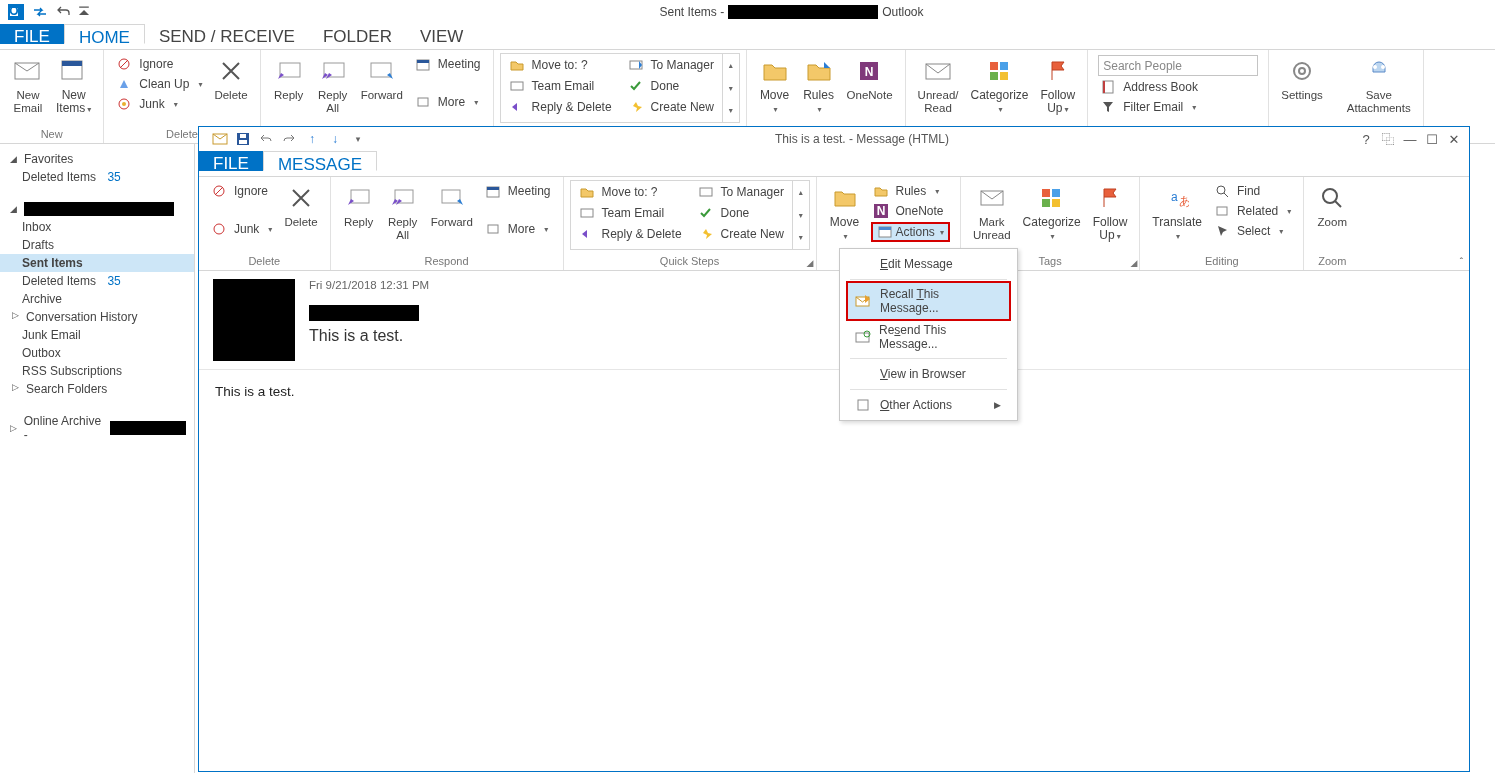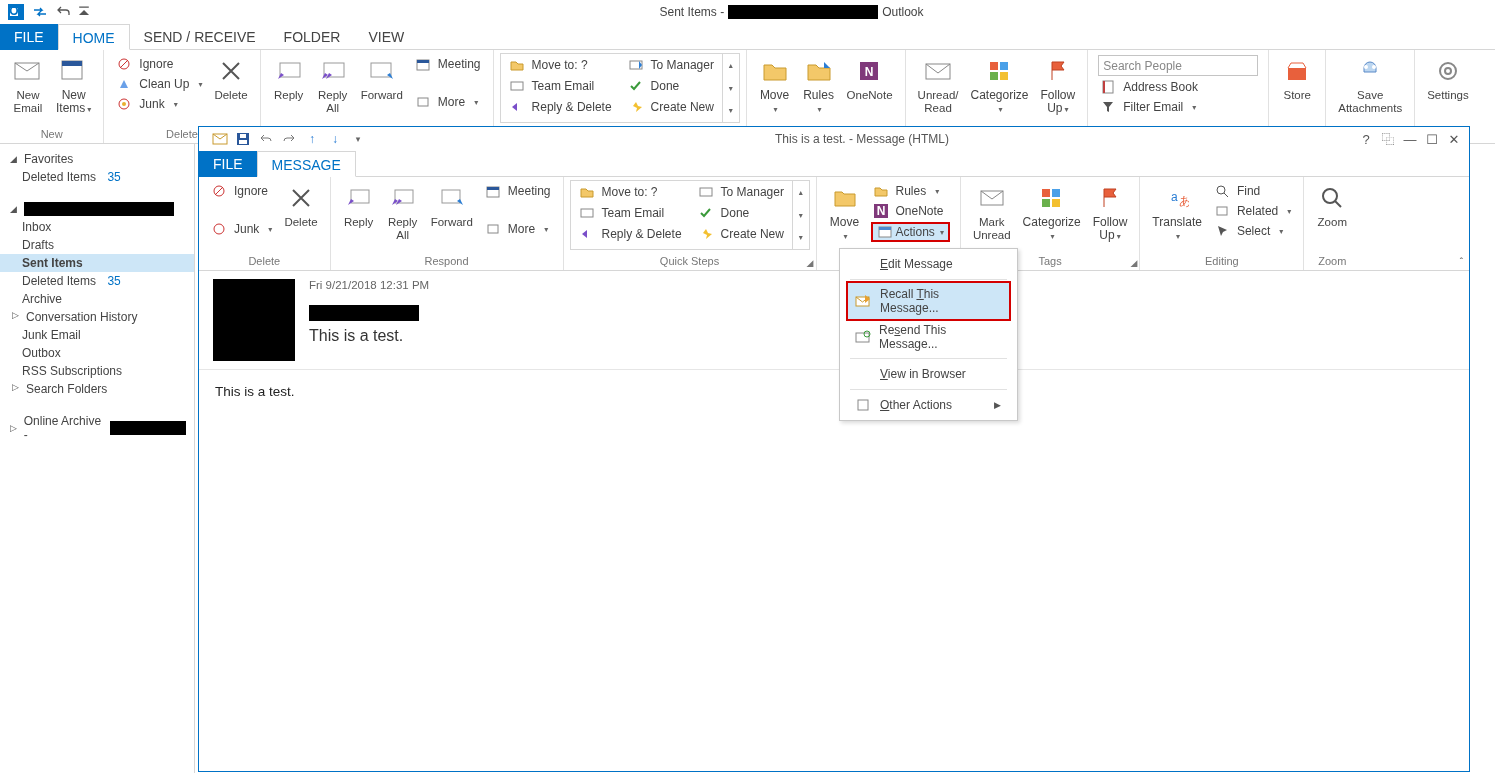--- a/index.html
+++ b/index.html
@@ -4,21 +4,21 @@
 <style>
 *{box-sizing:border-box;margin:0;padding:0;font-family:"Segoe UI",Tahoma,sans-serif;font-size:12px;color:#444}
 body{background:#fff;width:1495px;height:773px;overflow:hidden;position:relative}
 .titlebar{height:24px;display:flex;align-items:center;padding:0 4px;background:#fff}
 .tb-icon{width:20px;height:20px;display:flex;align-items:center;justify-content:center;margin:0 2px}
 .tb-icon svg{width:16px;height:16px}
 .titlebar .spacer{flex:1}
 .titlebar .title{color:#7a7a7a;display:flex;align-items:flex-end}
 .titlebar .redact{background:#000;height:14px;display:inline-block;margin:0 4px}
 .tabs{display:flex;height:26px;border-bottom:1px solid #d6d6d6}
-.tab{padding:0 14px;height:26px;line-height:26px;font-size:14px;cursor:pointer}
+.tab{padding:0 14px;height:20px;line-height:26px;font-size:17px;cursor:pointer}
 .tab.file{background:#0072c6;color:#fff}
 .tab.active{color:#0072c6;border:1px solid #d6d6d6;border-bottom:1px solid #fff;background:#fff;margin-bottom:-1px}
 .ribbon{display:flex;height:94px;border-bottom:1px solid #d6d6d6;background:#fff}
 .group{border-right:1px solid #e1e1e1;padding:3px 6px 1px;display:flex;flex-direction:column;position:relative}
 .group-body{flex:1;display:flex;align-items:flex-start}
 .group-label{text-align:center;color:#777;font-size:11px;height:15px;line-height:15px}
 .bigbtn{display:flex;flex-direction:column;align-items:center;padding:2px 6px;cursor:pointer;min-width:42px}
 .bigbtn .ic{width:32px;height:32px;display:flex;align-items:center;justify-content:center}
 .bigbtn .lbl{font-size:11.5px;text-align:center;line-height:13px;margin-top:2px}
 .stack{display:flex;flex-direction:column;gap:2px;padding:2px 4px}
@@ -385,60 +385,46 @@
                 <path d="M2 2h10l-4 5v5l-2-1V7z" fill="#555"></path>
               </svg>
             </div>
             <span>Filter Email</span>
             <span class="caret">▾</span>
           </div>
       </div>
     </div>
     <div class="group-label">Find</div>
   </div>
-  <div class="group">
+  <div class="group" style="border-right:none">
     <div class="group-body">
       <div class="bigbtn">
           <div class="ic">
-            <svg width="24" height="22">
-              <path d="M3 8h18v12H3z" fill="#e8603c"></path>
-              <path d="M3 8l3-5h12l3 5" fill="#fff" stroke="#e8603c"></path>
-            </svg>
-          </div>
-          <div class="lbl">Store</div>
+            <svg width="24" height="24">
+              <circle cx="12" cy="12" r="8" fill="none" stroke="#888" stroke-width="2"></circle>
+              <circle cx="12" cy="12" r="3" fill="none" stroke="#888" stroke-width="2"></circle>
+            </svg>
+          </div>
+          <div class="lbl">Settings</div>
         </div>
     </div>
       <div class="group-label"></div>
   </div>
   <div class="group">
     <div class="group-body">
       <div class="bigbtn">
           <div class="ic">
             <svg width="28" height="22">
               <path d="M14 2a6 6 0 016 6v4H8V8a6 6 0 016-6z" fill="#bcd6f0" stroke="#5a8ac8"></path>
               <circle cx="10" cy="7" r="2" fill="#fff"></circle>
               <circle cx="18" cy="7" r="2" fill="#fff"></circle>
             </svg>
           </div>
           <div class="lbl" style="white-space:pre">Save
 Attachments</div>
-        </div>
-    </div>
-      <div class="group-label"></div>
-  </div>
-  <div class="group" style="border-right:none">
-    <div class="group-body">
-      <div class="bigbtn">
-          <div class="ic">
-            <svg width="24" height="24">
-              <circle cx="12" cy="12" r="8" fill="none" stroke="#888" stroke-width="2"></circle>
-              <circle cx="12" cy="12" r="3" fill="none" stroke="#888" stroke-width="2"></circle>
-            </svg>
-          </div>
-          <div class="lbl">Settings</div>
         </div>
     </div>
       <div class="group-label"></div>
   </div>
 </div>
 
 <div style="display:flex">
 <div class="nav">
   <div class="navsec hd">
         <span class="tri">◢</span>

